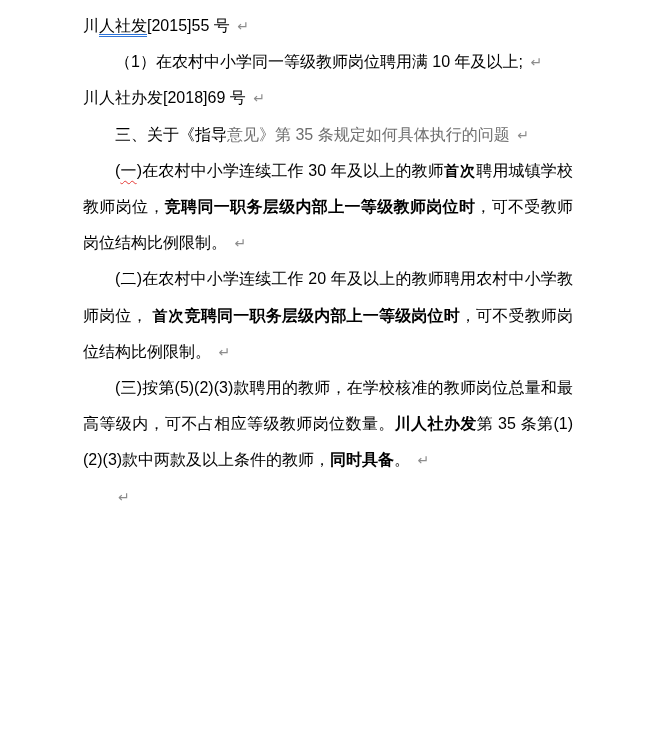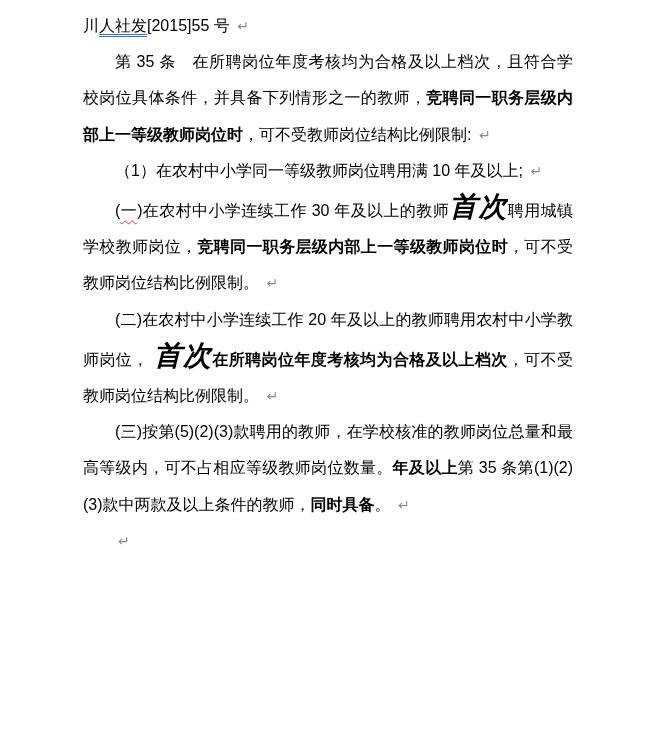--- a/index.html
+++ b/index.html
@@ -30,22 +30,21 @@
     margin: 0;
     padding: 0;
   }
   p.para.indent {
     text-indent: 32px;
   }
   .run { font-style: normal; }
   .run.bold { font-weight: bold; }
   .run.boldlarge {
     font-weight: bold;
-    font-style: italic;
-    font-size: 28px;
+    font-size: 15px;
     letter-spacing: 1px;
   }
   .run.link {
     border-bottom: 3px double #2e74d8;
     padding-bottom: 0px;
   }
   .run.wavy {
     text-decoration-line: underline;
     text-decoration-style: wavy;
     text-decoration-color: #e53935;
@@ -61,20 +60,21 @@
     padding-left: 3px;
     font-family: "DejaVu Sans", sans-serif;
   }
 </style>
 </head>
 <body>
 
 <div class="page">
   <div class="doc">
       <p class="para"><span class="run normal">川</span><span class="run link">人社发</span><span class="run normal">[2015]55 号 </span><span class="pmark">↵</span></p>
-      <p class="para indent"><span class="run normal">第 35 条　在所聘岗位年度考核均为合格及以上档次，且符合学校岗位具体条件，并具备下列情形之一的教师，</span><span class="run bold">竞聘同一职务层级内部上一等级教师岗位时</span><span class="run normal">，可不受教师岗位结构比例限制: </span><span class="pmark">↵</span></p>
       <p class="para indent"><span class="run normal">（1）在农村中小学同一等级教师岗位聘用满 10 年及以上; </span><span class="pmark">↵</span></p>
+      <p class="para"><span class="run normal">川人社办发[2018]69 号 </span><span class="pmark">↵</span></p>
+      <p class="para indent"><span class="run normal">三、关于《指导</span><span class="run gray">意见》第 35 条规定如何具体执行的问题 </span><span class="pmark">↵</span></p>
       <p class="para indent"><span class="run normal">(</span><span class="run wavy">一</span><span class="run normal">)在农村中小学连续工作 30 年及以上的教师</span><span class="run boldlarge">首次</span><span class="run normal">聘用城镇学校教师岗位，</span><span class="run bold">竞聘同一职务层级内部上一等级教师岗位时</span><span class="run normal">，可不受教师岗位结构比例限制。 </span><span class="pmark">↵</span></p>
-      <p class="para indent"><span class="run normal">(二)在农村中小学连续工作 20 年及以上的教师聘用农村中小学教师岗位， </span><span class="run boldlarge">首次</span><span class="run bold">在所聘岗位年度考核均为合格及以上档次</span><span class="run normal">，可不受教师岗位结构比例限制。 </span><span class="pmark">↵</span></p>
-      <p class="para indent"><span class="run normal">(三)按第(5)(2)(3)款聘用的教师，在学校核准的教师岗位总量和最高等级内，可不占相应等级教师岗位数量。</span><span class="run bold">年及以上</span><span class="run normal">第 35 条第(1)(2)(3)款中两款及以上条件的教师，</span><span class="run bold">同时具备</span><span class="run normal">。 </span><span class="pmark">↵</span></p>
+      <p class="para indent"><span class="run normal">(二)在农村中小学连续工作 20 年及以上的教师聘用农村中小学教师岗位， </span><span class="run boldlarge">首次</span><span class="run bold">竞聘同一职务层级内部上一等级岗位时</span><span class="run normal">，可不受教师岗位结构比例限制。 </span><span class="pmark">↵</span></p>
+      <p class="para indent"><span class="run normal">(三)按第(5)(2)(3)款聘用的教师，在学校核准的教师岗位总量和最高等级内，可不占相应等级教师岗位数量。</span><span class="run bold">川人社办发</span><span class="run normal">第 35 条第(1)(2)(3)款中两款及以上条件的教师，</span><span class="run bold">同时具备</span><span class="run normal">。 </span><span class="pmark">↵</span></p>
       <p class="para indent"><span class="pmark">↵</span></p>
     </div>
 </div>
 
 </body></html>

